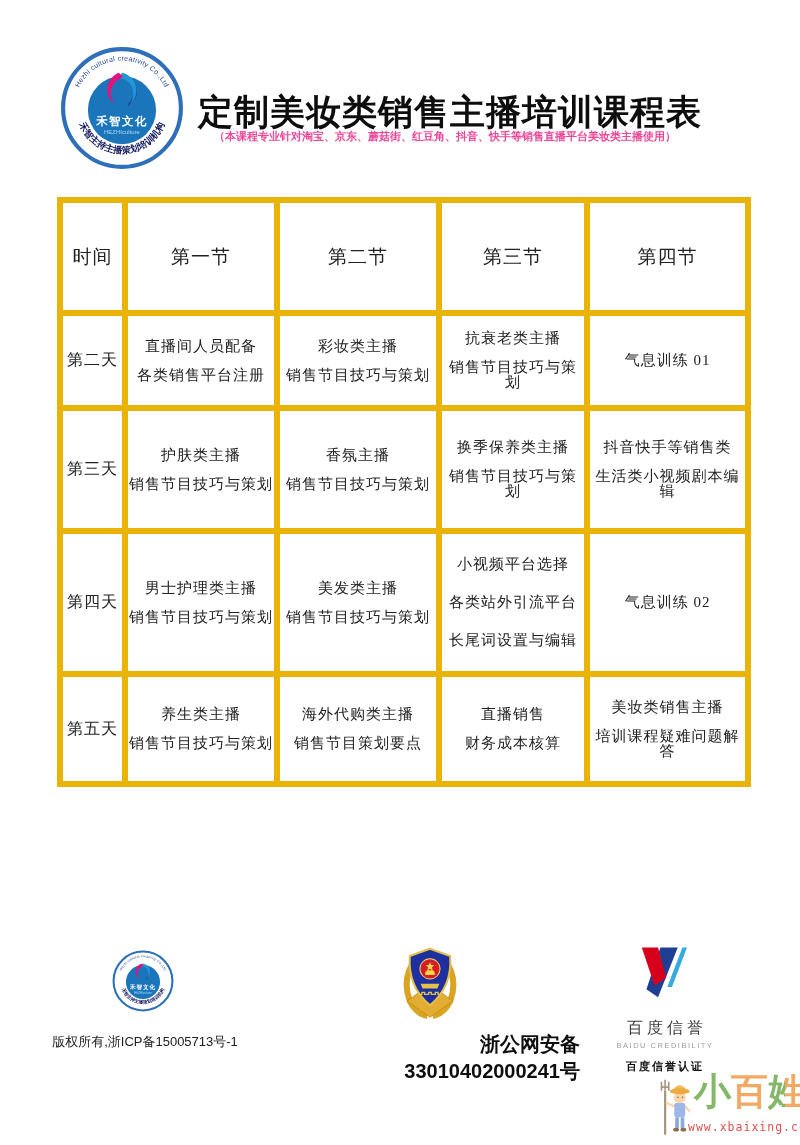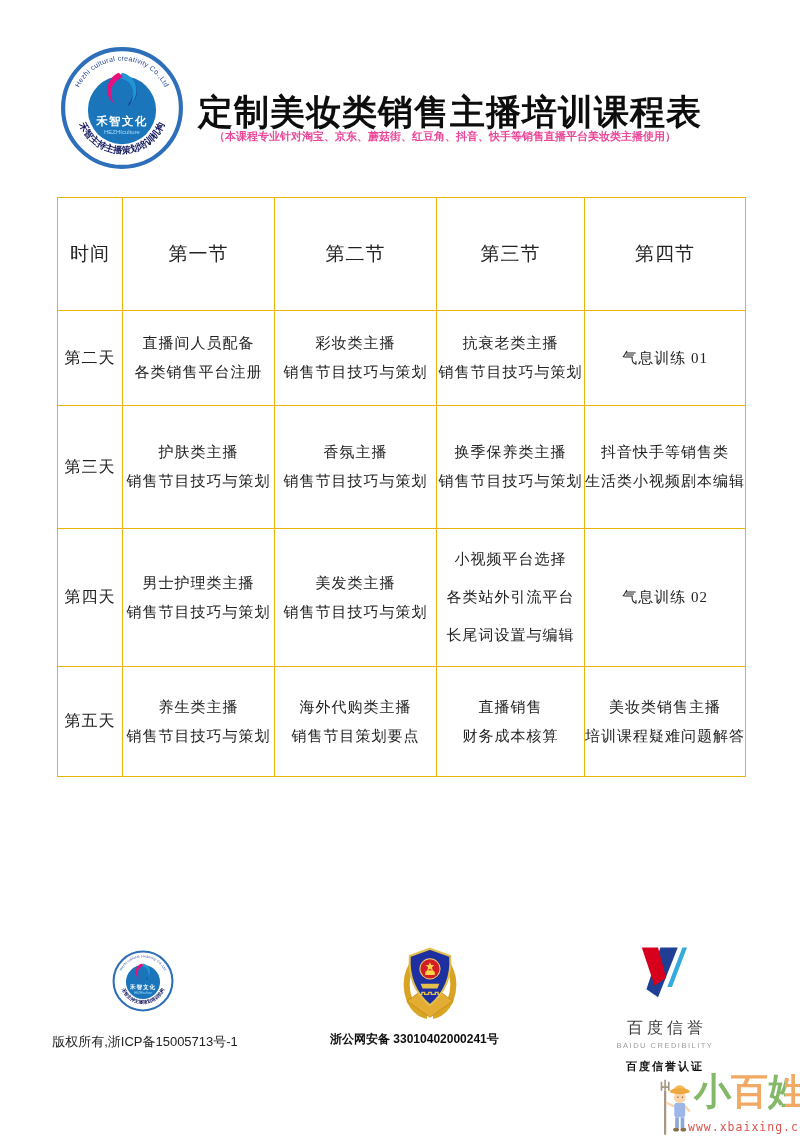--- a/index.html
+++ b/index.html
@@ -19,40 +19,40 @@
     position:absolute;left:115px;top:129px;width:660px;text-align:center;
     font-size:11px;font-weight:700;color:#ec4899;white-space:nowrap;
   }
 
   
   .course-table{
     position:absolute;left:57px;top:197px;width:688px;
     border-collapse:collapse;table-layout:fixed;
   }
   .course-table th,.course-table td{
-    border:1px solid #eab308;text-align:center;vertical-align:middle;
+    border:6px solid #eab308;text-align:center;vertical-align:middle;
     font-weight:400;padding:0;color:#222;
   }
   .course-table th{font-size:19px;letter-spacing:1px;}
   .day{font-size:16px;letter-spacing:1px;}
   .ln{font-size:15px;line-height:15px;margin:14px 0;letter-spacing:1px;}
   .ln.tight{margin:23px 0;}
   tr.hrow{height:113px;} tr.r1{height:120px;} tr.r2{height:95px;}
   tr.r3{height:123px;} tr.r4{height:124px;} tr.r5{height:110px;}
 
   
   .copyright{
     position:absolute;left:10px;top:1033px;width:270px;text-align:center;
     font-size:13px;color:#222;
   }
   .hezhi-small{position:absolute;left:112px;top:950px;}
   .badge-wrap{position:absolute;left:396px;top:946px;}
   .police-text{
-    position:absolute;left:330px;top:1031px;width:250px;text-align:left;
-    font-size:12px;font-weight:700;color:#0e0e0e;
+    position:absolute;left:330px;top:1031px;width:250px;text-align:right;
+    font-size:20px;font-weight:700;color:#0e0e0e;
   }
   .baidu{position:absolute;left:592px;top:944px;width:146px;text-align:center;}
   .baidu-cn{font-size:16px;letter-spacing:4px;color:#3d3d3d;margin-top:12px;padding-left:4px;}
   .baidu-en{font-size:7.5px;letter-spacing:1.5px;color:#9e9e9e;margin-top:2px;}
   .baidu-cert{font-size:11px;font-weight:700;color:#101010;letter-spacing:2px;margin-top:9px;}
 
   
   .watermark{position:absolute;left:658px;top:1072px;width:142px;height:73px;}
   .wm-figure{position:absolute;left:0;top:6px;}
   .wm-text{

